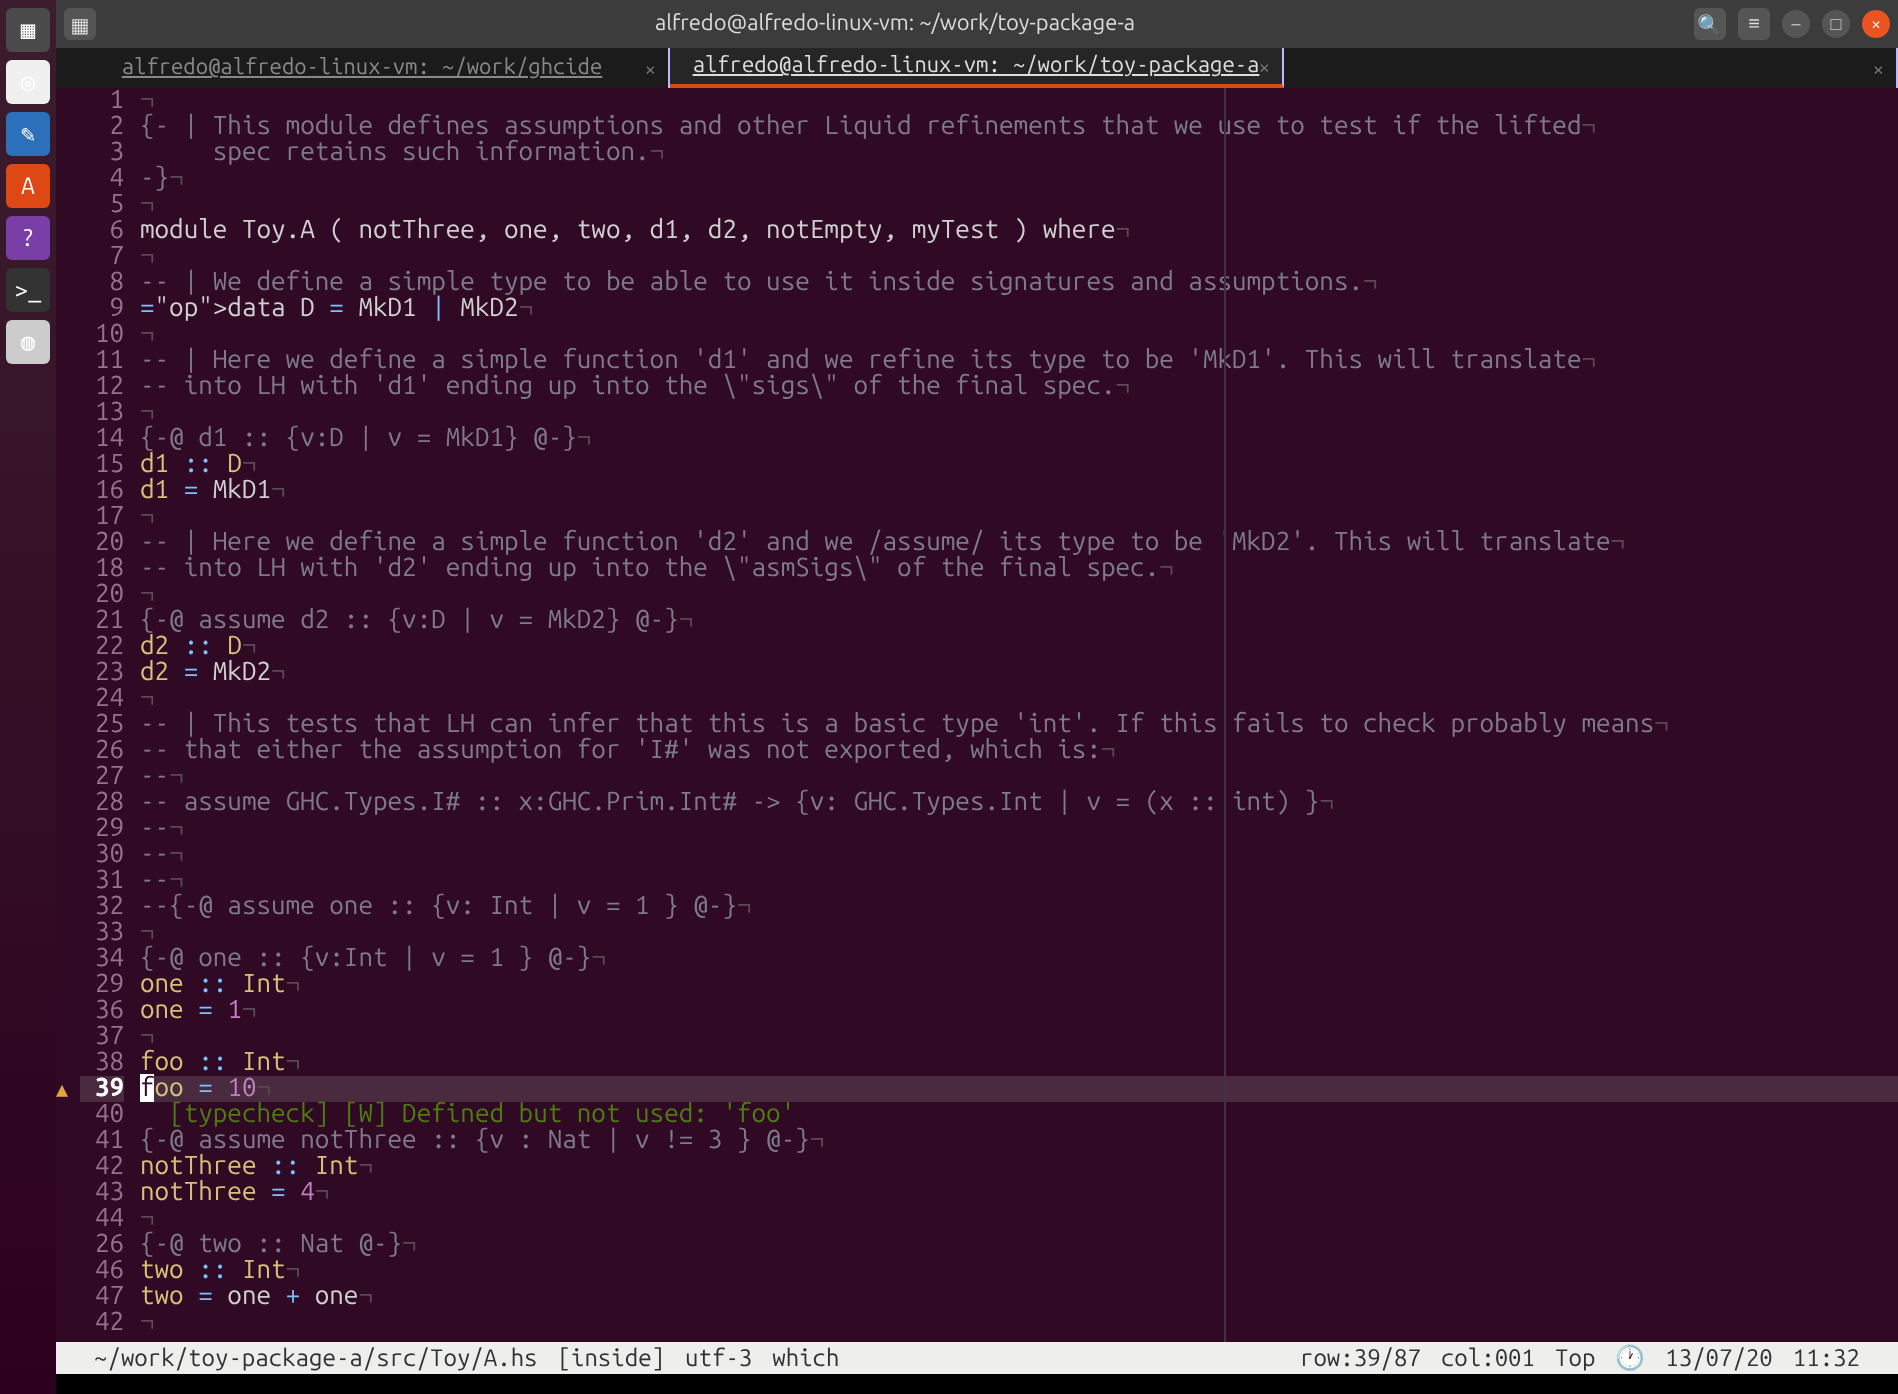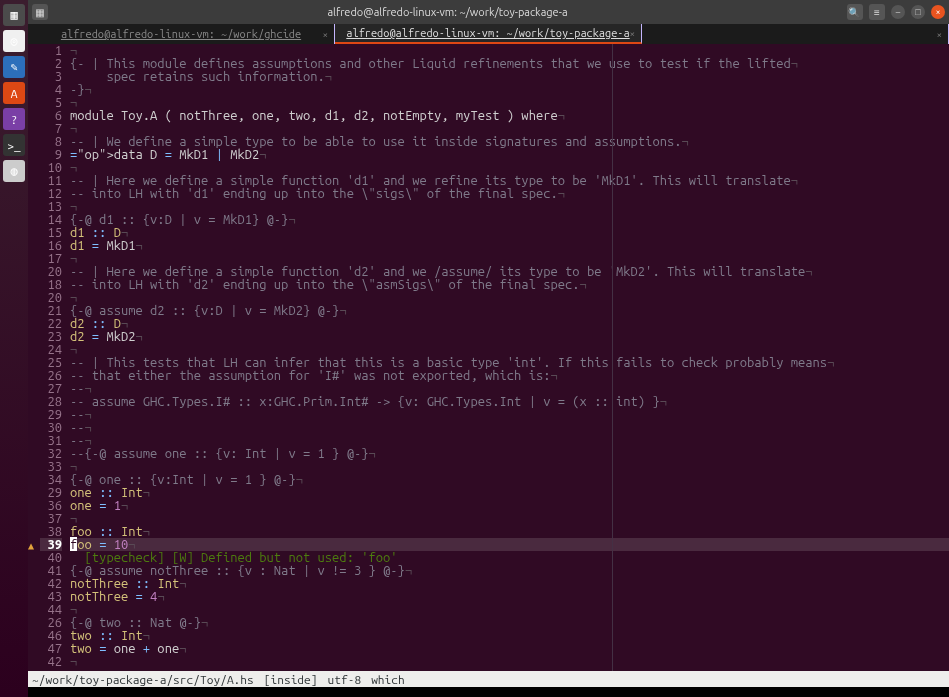--- a/index.html
+++ b/index.html
@@ -123,21 +123,21 @@
 .newline { color:#594a55; }
 .ruler { position:absolute; top:0; bottom:0; left:calc(4px + 80ch - 2px); width:1px; background:#443044; }
 
 .statusline {
   height:16px;
   background:#eeeeec;
   color:#2e3436;
   display:flex;
   align-items:center;
   font-size:12px;
-  padding:0 4px;
+  padding:0 19px;
   gap:10px;
 }
 .statusline .right { margin-left:auto; display:flex; gap:10px; align-items:center;}
 
 .footer {
   height:10px;
   background:#000;
 }
 </style>
 </head>
@@ -284,18 +284,26 @@
         <div class="line"><span class="num">47</span></div>
         <div class="line"><span class="num">42</span></div>
       </div>
       <div class="code-col"><div class="line"><span class="newline">¬</span></div><div class="line"><span class="cmt">{- | This module defines assumptions and other Liquid refinements that we use to test if the lifted</span><span class="newline">¬</span></div><div class="line"><span class="cmt">     spec retains such information.</span><span class="newline">¬</span></div><div class="line"><span class="cmt">-}</span><span class="newline">¬</span></div><div class="line"><span class="newline">¬</span></div><div class="line">module Toy.A ( notThree, one, two, d1, d2, notEmpty, myTest ) where<span class="newline">¬</span></div><div class="line"><span class="newline">¬</span></div><div class="line"><span class="cmt">-- | We define a simple type to be able to use it inside signatures and assumptions.</span><span class="newline">¬</span></div><div class="line"><span class<span="" class="op">=</span>"op"&gt;data D <span class="op">=</span> MkD1 <span class="op">|</span> MkD2<span class="newline">¬</span></div><div class="line"><span class="newline">¬</span></div><div class="line"><span class="cmt">-- | Here we define a simple function 'd1' and we refine its type to be 'MkD1'. This will translate</span><span class="newline">¬</span></div><div class="line"><span class="cmt">-- into LH with 'd1' ending up into the \"sigs\" of the final spec.</span><span class="newline">¬</span></div><div class="line"><span class="newline">¬</span></div><div class="line"><span class="cmt">{-@ d1 :: {v:D | v = MkD1} @-}</span><span class="newline">¬</span></div><div class="line"><span class="var">d1</span> <span class="op">::</span> <span class="ty">D</span><span class="newline">¬</span></div><div class="line"><span class="var">d1</span> <span class="op">=</span> MkD1<span class="newline">¬</span></div><div class="line"><span class="newline">¬</span></div><div class="line"><span class="cmt">-- | Here we define a simple function 'd2' and we /assume/ its type to be 'MkD2'. This will translate</span><span class="newline">¬</span></div><div class="line"><span class="cmt">-- into LH with 'd2' ending up into the \"asmSigs\" of the final spec.</span><span class="newline">¬</span></div><div class="line"><span class="newline">¬</span></div><div class="line"><span class="cmt">{-@ assume d2 :: {v:D | v = MkD2} @-}</span><span class="newline">¬</span></div><div class="line"><span class="var">d2</span> <span class="op">::</span> <span class="ty">D</span><span class="newline">¬</span></div><div class="line"><span class="var">d2</span> <span class="op">=</span> MkD2<span class="newline">¬</span></div><div class="line"><span class="newline">¬</span></div><div class="line"><span class="cmt">-- | This tests that LH can infer that this is a basic type 'int'. If this fails to check probably means</span><span class="newline">¬</span></div><div class="line"><span class="cmt">-- that either the assumption for 'I#' was not exported, which is:</span><span class="newline">¬</span></div><div class="line"><span class="cmt">--</span><span class="newline">¬</span></div><div class="line"><span class="cmt">-- assume GHC.Types.I# :: x:GHC.Prim.Int# -&gt; {v: GHC.Types.Int | v = (x :: int) }</span><span class="newline">¬</span></div><div class="line"><span class="cmt">--</span><span class="newline">¬</span></div><div class="line"><span class="cmt">--</span><span class="newline">¬</span></div><div class="line"><span class="cmt">--</span><span class="newline">¬</span></div><div class="line"><span class="cmt">--{-@ assume one :: {v: Int | v = 1 } @-}</span><span class="newline">¬</span></div><div class="line"><span class="newline">¬</span></div><div class="line"><span class="cmt">{-@ one :: {v:Int | v = 1 } @-}</span><span class="newline">¬</span></div><div class="line"><span class="var">one</span> <span class="op">::</span> <span class="ty">Int</span><span class="newline">¬</span></div><div class="line"><span class="var">one</span> <span class="op">=</span> <span class="num2">1</span><span class="newline">¬</span></div><div class="line"><span class="newline">¬</span></div><div class="line"><span class="var">foo</span> <span class="op">::</span> <span class="ty">Int</span><span class="newline">¬</span></div><div class="line current"><span class="cursor">f</span><span class="var">oo</span> <span class="op">=</span> <span class="num2">10</span><span class="newline">¬</span></div><div class="line">  <span class="str">[typecheck] [W] Defined but not used: 'foo'</span></div><div class="line"><span class="cmt">{-@ assume notThree :: {v : Nat | v != 3 } @-}</span><span class="newline">¬</span></div><div class="line"><span class="var">notThree</span> <span class="op">::</span> <span class="ty">Int</span><span class="newline">¬</span></div><div class="line"><span class="var">notThree</span> <span class="op">=</span> <span class="num2">4</span><span class="newline">¬</span></div><div class="line"><span class="newline">¬</span></div><div class="line"><span class="cmt">{-@ two :: Nat @-}</span><span class="newline">¬</span></div><div class="line"><span class="var">two</span> <span class="op">::</span> <span class="ty">Int</span><span class="newline">¬</span></div><div class="line"><span class="var">two</span> <span class="op">=</span> one <span class="op">+</span> one<span class="newline">¬</span></div><div class="line"><span class="newline">¬</span></div></div>
       <div class="ruler"></div>
   </div>
 
   <div class="statusline">
     <span>~/work/toy-package-a/src/Toy/A.hs</span>
     <span>[inside]</span>
-    <span>utf-8</span>
+    <span>utf-3</span>
     <span>which</span>
+    <div class="right">
+      <span>row:39/87</span>
+      <span>col:001</span>
+      <span>Top</span>
+      <span>🕐</span>
+      <span>13/07/20</span>
+      <span>11:32</span>
+    </div>
   </div>
 
   <div class="footer"></div>
 </div>
 
 </body></html>

